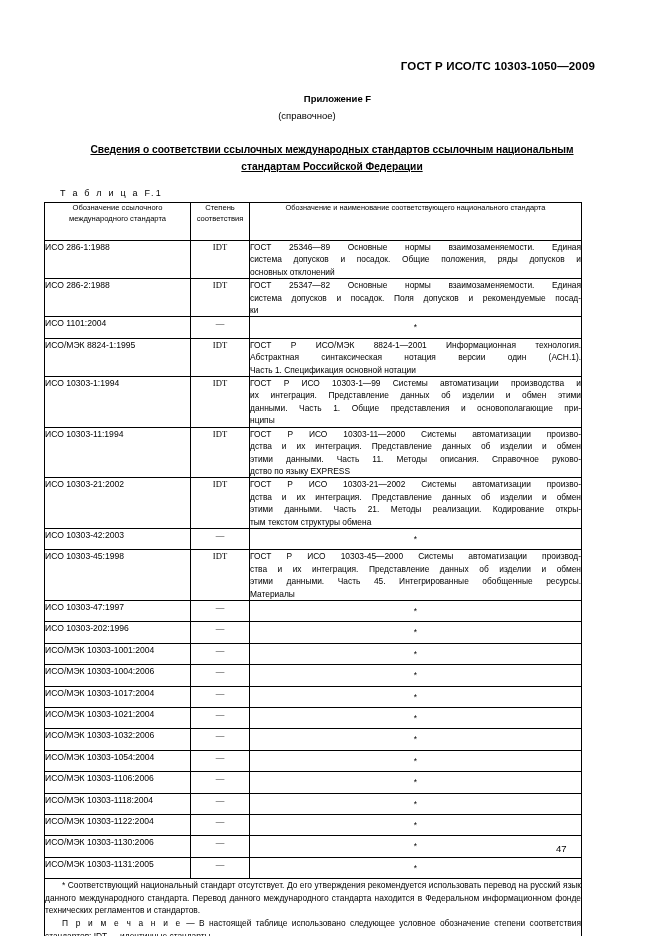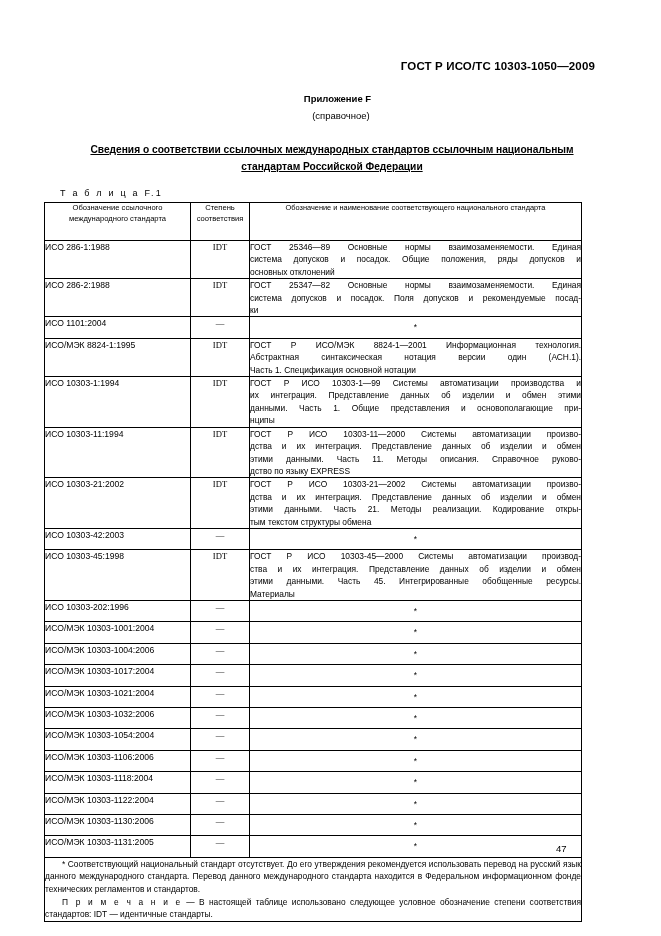--- a/index.html
+++ b/index.html
@@ -44,21 +44,20 @@
   }
   .annex-sub {
     position: absolute;
     top: 110px;
     left: 0;
     width: 594px;
     text-align: center;
     font-size: 9.5px;
     padding-left: 20px;
     box-sizing: border-box;
-    margin-left: 34px;
   }
   .main-title {
     position: absolute;
     top: 142px;
     left: 44px;
     width: 576px;
     text-align: center;
     font-size: 10.2px;
     font-weight: bold;
     line-height: 16.5px;
@@ -249,20 +248,27 @@
           </td>
         </tr>
         <tr>
           <td class="c1">ИСО 10303-45:1998</td>
           <td class="c2">IDT</td>
           <td class="c3">
             <span class="ln j">ГОСТ Р ИСО 10303-45—2000 Системы автоматизации производ-</span>
             <span class="ln j">ства и их интеграция. Представление данных об изделии и обмен</span>
             <span class="ln j">этими данными. Часть 45.  Интегрированные обобщенные ресурсы.</span>
             <span class="ln">Материалы</span>
+          </td>
+        </tr>
+        <tr>
+          <td class="c1">ИСО 10303-47:1997</td>
+          <td class="c2">—</td>
+          <td class="c3 star">
+            <span class="ln">*</span>
           </td>
         </tr>
         <tr>
           <td class="c1">ИСО 10303-202:1996</td>
           <td class="c2">—</td>
           <td class="c3 star">
             <span class="ln">*</span>
           </td>
         </tr>
         <tr>

